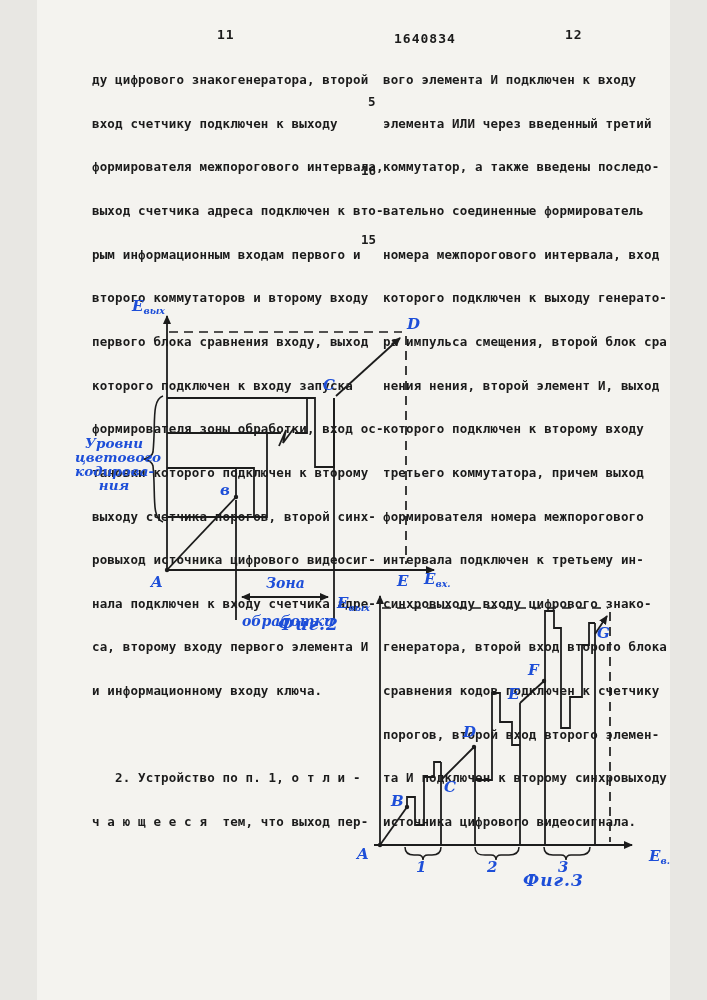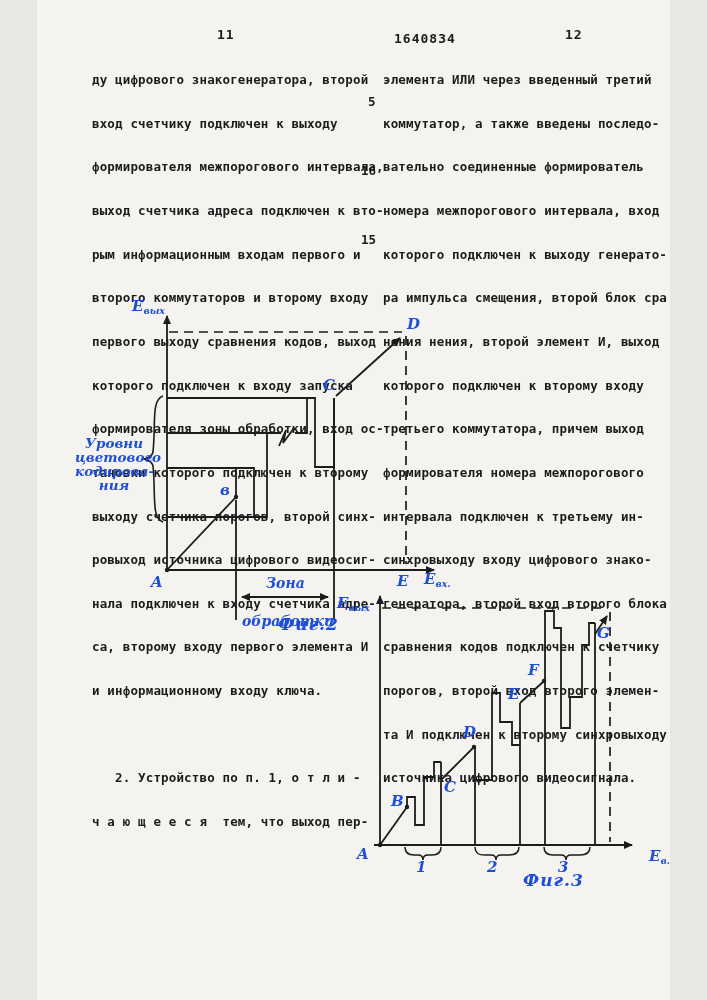--- a/index.html
+++ b/index.html
@@ -39,35 +39,36 @@
   <span class="gutter-num" style="left:324px;top:163px;">16</span>
   <span class="gutter-num" style="left:324px;top:232px;">15</span>
 
   <div class="col col-left">
     <div class="tline">ду цифрового знакогенератора, второй</div>
     <div class="tline">вход счетчику подключен к выходу</div>
     <div class="tline">формирователя межпорогового интервала,</div>
     <div class="tline">выход счетчика адреса подключен к вто-</div>
     <div class="tline">рым информационным входам первого и</div>
     <div class="tline">второго коммутаторов и второму входу</div>
-    <div class="tline">первого выходу сравнения кодов, выход</div>
+    <div class="tline">первого блока сравнения входу, выход</div>
     <div class="tline">которого подключен к входу запуска</div>
     <div class="tline">формирователя зоны обработки, вход ос-</div>
     <div class="tline">тановки которого подключен к второму</div>
     <div class="tline">выходу счетчика порогов, второй синх-</div>
     <div class="tline">ровыход источника цифрового видеосиг-</div>
     <div class="tline">нала подключен к входу счетчика адре-</div>
     <div class="tline">са, второму входу первого элемента И</div>
     <div class="tline">и информационному входу ключа.</div>
     <div class="tline"></div>
     <div class="tline">   2. Устройство по п. 1, о т л и -</div>
     <div class="tline">ч а ю щ е е с я  тем, что выход пер-</div>
   </div>
 
   <div class="col col-right">
+    <div class="tline">вого элемента И подключен к входу</div>
     <div class="tline">элемента ИЛИ через введенный третий</div>
     <div class="tline">коммутатор, а также введены последо-</div>
     <div class="tline">вательно соединенные формирователь</div>
     <div class="tline">номера межпорогового интервала, вход</div>
     <div class="tline">которого подключен к выходу генерато-</div>
     <div class="tline">ра импульса смещения, второй блок сра</div>
     <div class="tline">нения нения, второй элемент И, выход</div>
     <div class="tline">которого подключен к второму входу</div>
     <div class="tline">третьего коммутатора, причем выход</div>
     <div class="tline">формирователя номера межпорогового</div>

